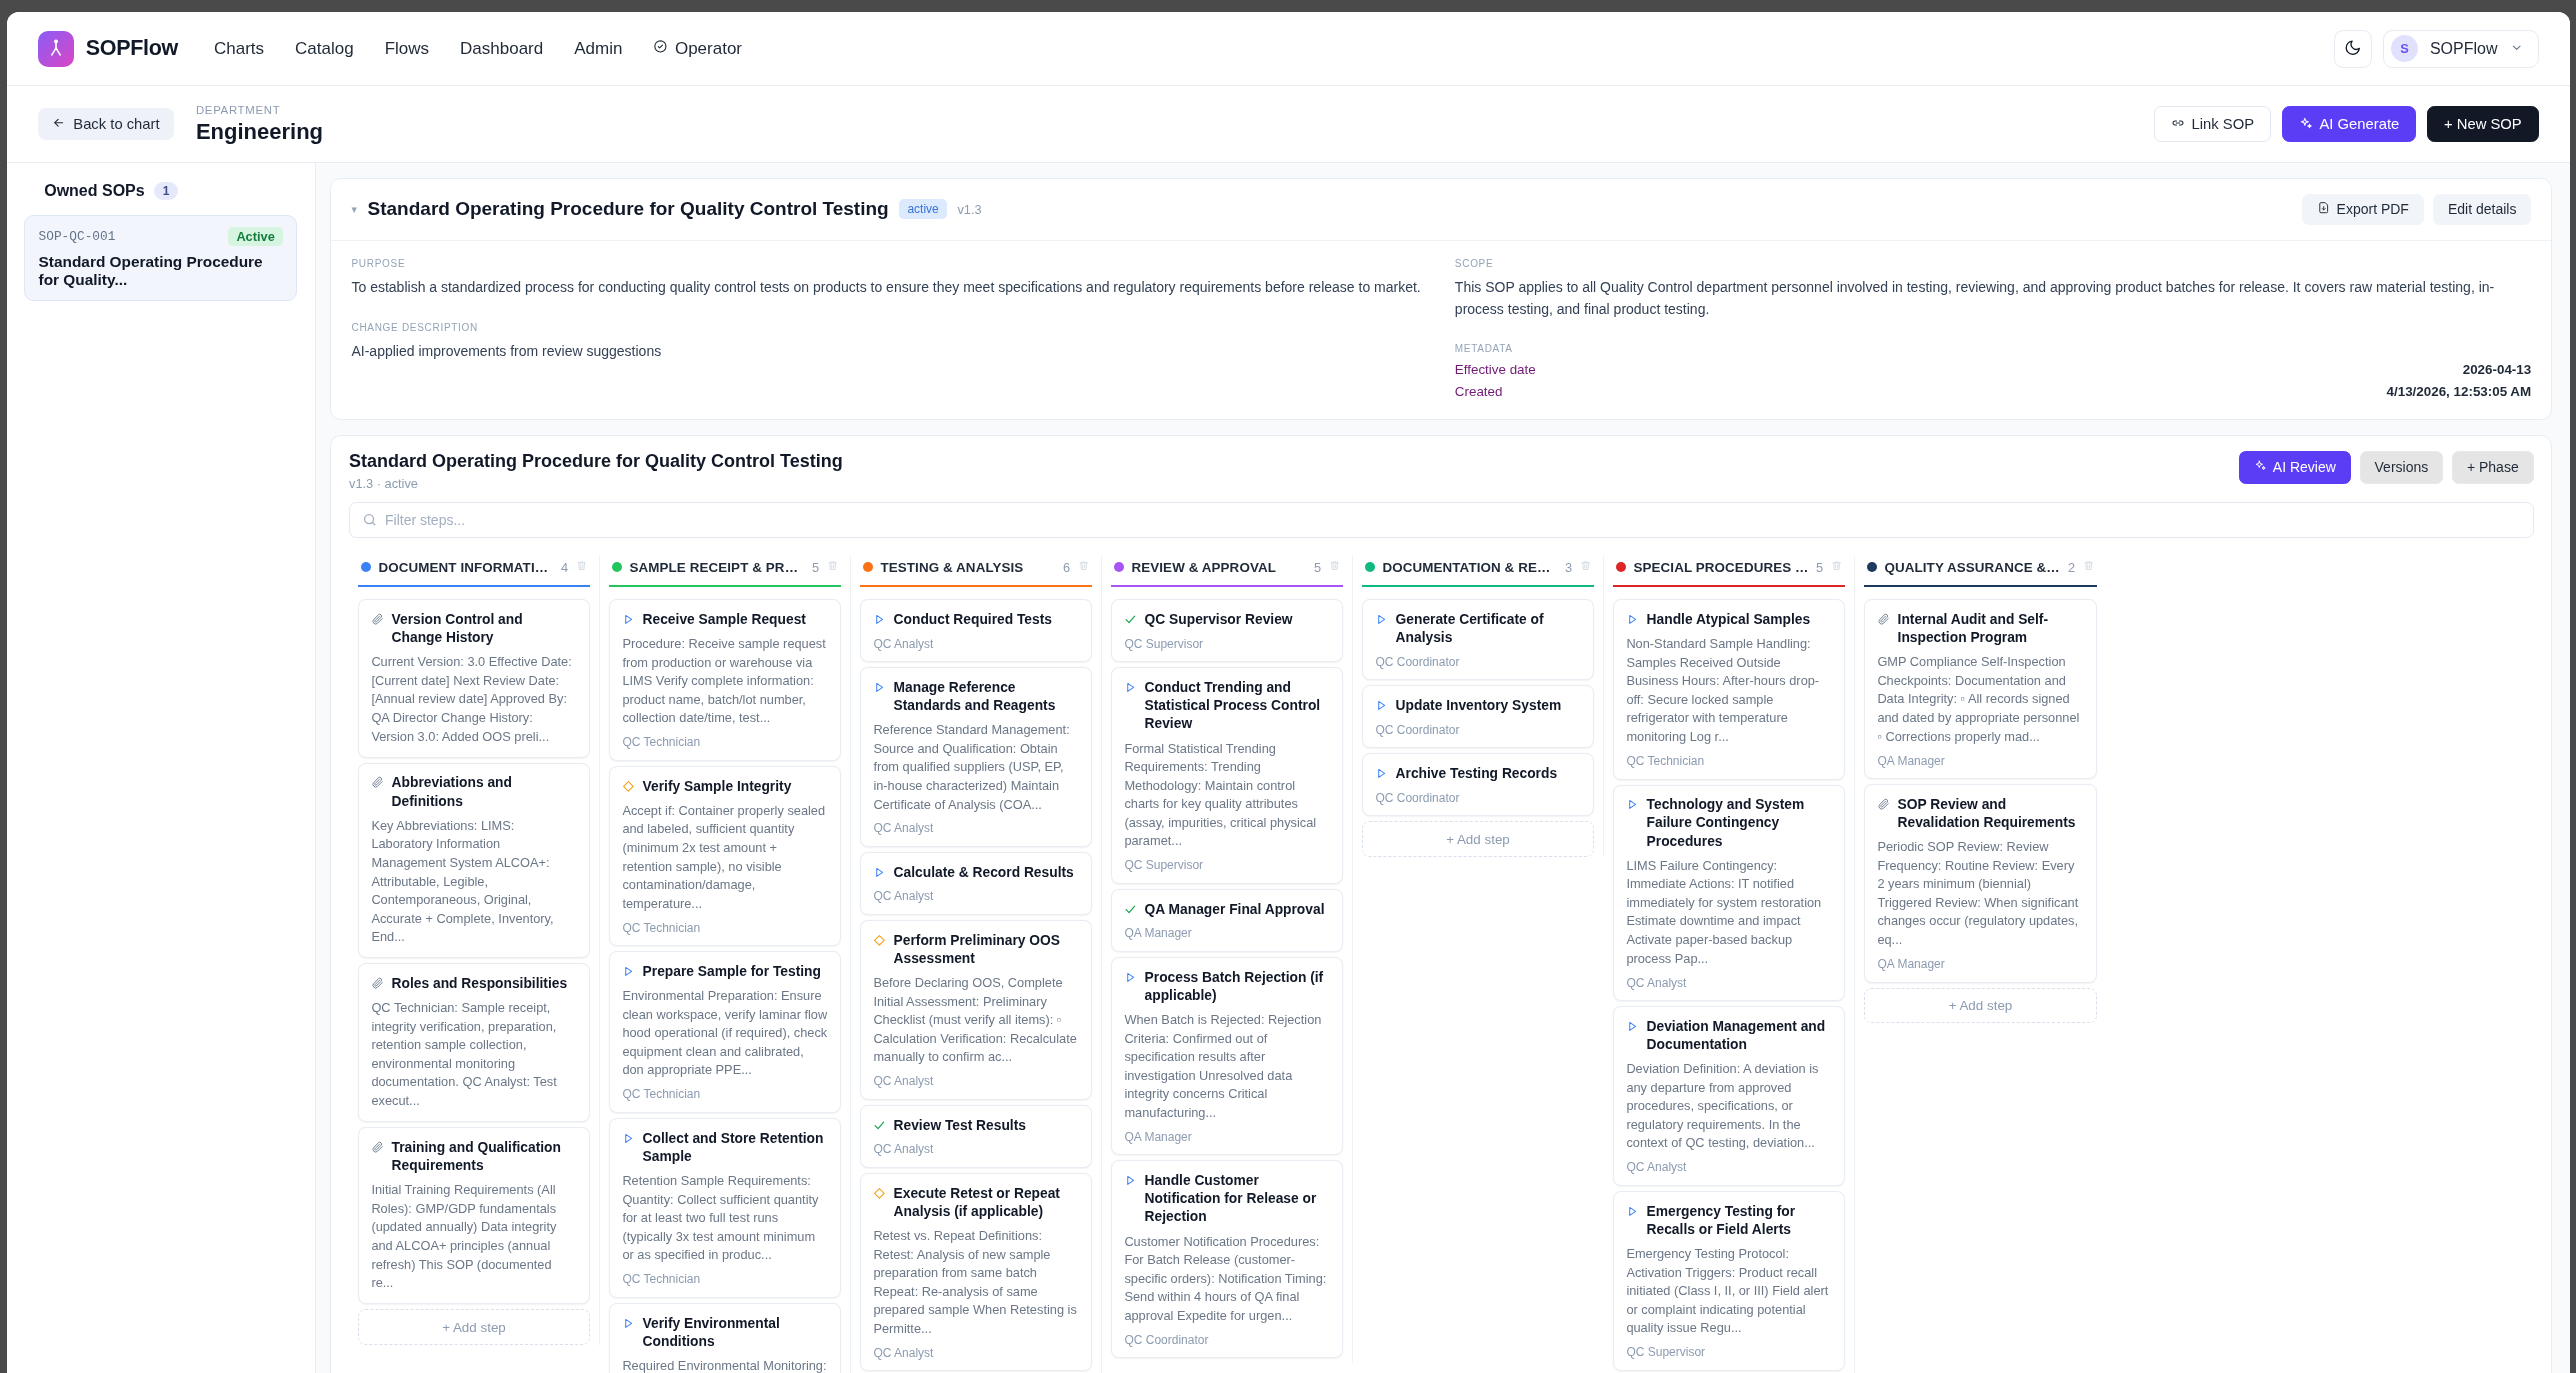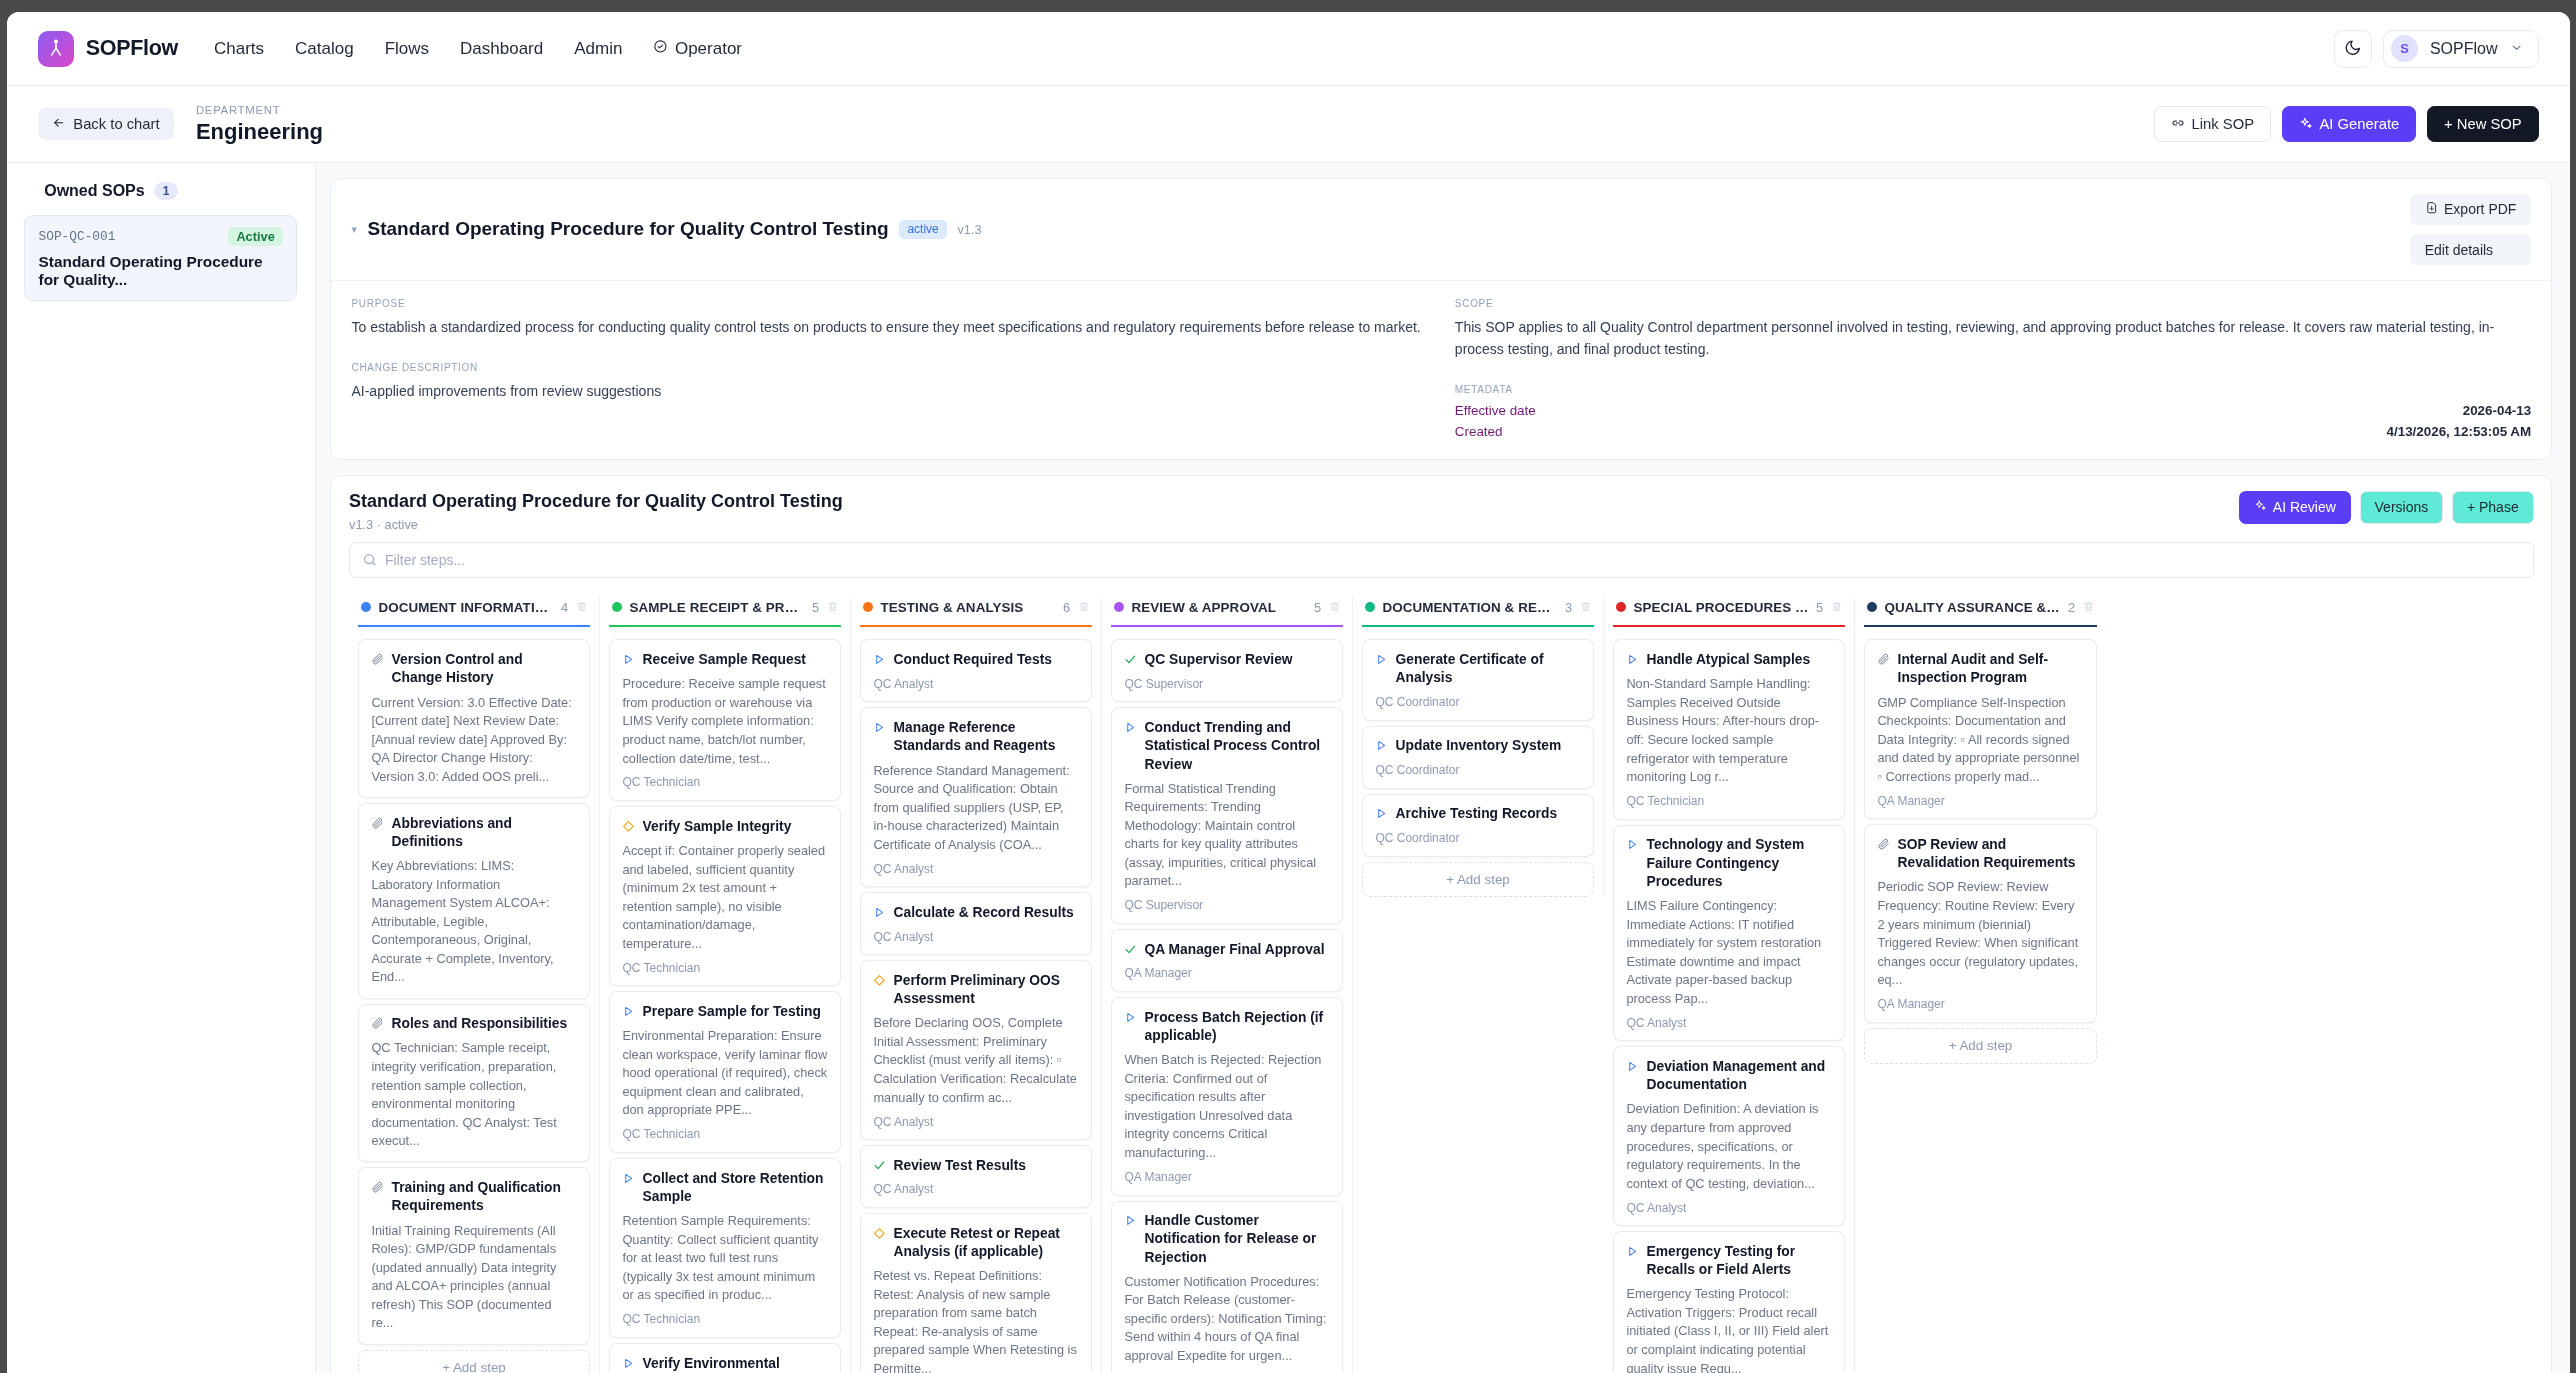--- a/index.html
+++ b/index.html
@@ -109,21 +109,21 @@
   .panel-head {
     display: flex; align-items: center; gap: 10.7px;
     padding: 14.8px 20px; border-bottom: 0.7px solid #eef2f7;
   }
   .caret { color: #94a3b8; font-size: 10.7px; }
   .panel-title { font-size: 19px; font-weight: bold; color: #111827; }
   .tag-active {
     background: #dbeafe; color: #3b72d9; font-size: 12px; border-radius: 4.7px; padding: 2.7px 8px;
   }
   .ver { font-size: 12.8px; color: #8c9bb0; }
-  .panel-head-right { margin-left: auto; display: flex; gap: 9.4px; flex-direction: column; }
+  .panel-head-right { margin-left: auto; display: flex; gap: 9.4px; }
   .btn-soft {
     background: #f1f5f9; border: none; color: #1f2937; font-size: 14px;
     border-radius: 6.7px; padding: 7.4px 14.8px; display: flex; align-items: center; gap: 6px;
     cursor: pointer;
   }
   .panel-body { display: flex; padding: 17.5px 20px 20px 20px; gap: 27px; }
   .panel-col { flex: 1 1 0; min-width: 0; }
   .field-label {
     font-size: 10px; letter-spacing: 0.7px; color: #93a3b8; margin-bottom: 8px;
   }
@@ -135,21 +135,21 @@
   
   .board {
     background: #ffffff; border: 0.7px solid #e8edf3; border-radius: 10.7px;
     padding: 14.8px 17.5px 17.5px 17.5px;
   }
   .board-head { display: flex; align-items: flex-start; }
   .board-title { font-size: 18px; font-weight: bold; color: #111827; }
   .board-sub { font-size: 12.8px; color: #8c9bb0; margin-top: 4.7px; }
   .board-head-right { margin-left: auto; display: flex; gap: 8.7px; }
   .btn-sm { font-size: 14px; padding: 7.4px 14px; border-radius: 6.7px; display:flex; align-items:center; gap:6px; cursor:pointer; }
-  .btn-sm.outline { background:#5eead4; border:0.7px solid #e4e9f0; color:#1f2937; }
+  .btn-sm.outline { background:#e5e5e5; border:0.7px solid #e4e9f0; color:#1f2937; }
   .btn-sm.violet { background:#5b3df5; color:#fff; border:0.7px solid #5b3df5; }
   .filter-wrap { margin-top: 10.7px; position: relative; }
   .filter-input {
     width: 100%; height: 36px; border: 0.7px solid #e4e9f0; border-radius: 7.4px;
     background: #fff; padding: 0 13.4px 0 35px; font-size: 14px; color: #1f2937;
     font-family: "Liberation Sans", sans-serif;
   }
   .filter-input::placeholder { color: #a3aec0; }
   .filter-icon { position: absolute; left: 13.4px; top: 10px; }
   .columns { display: flex; gap: 0; margin-top: 17.5px; align-items: flex-start; }

